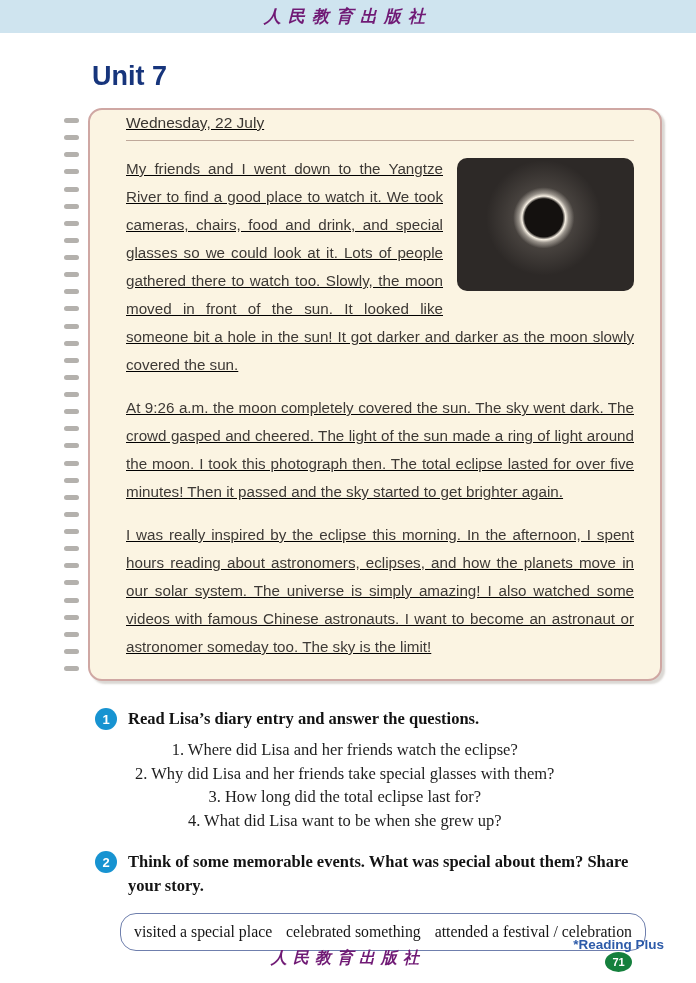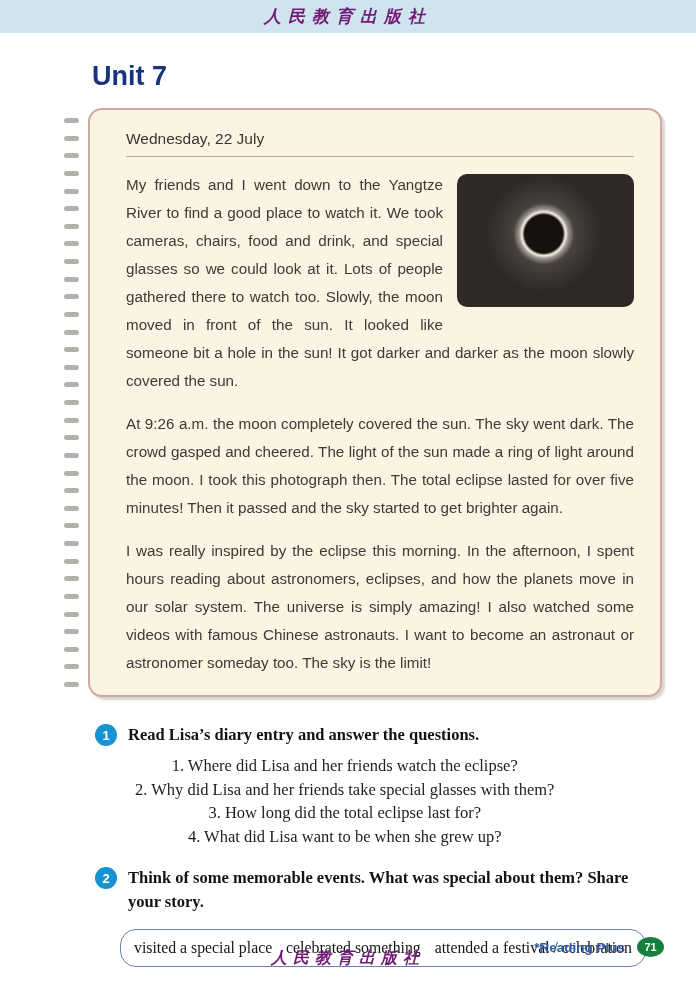--- a/index.html
+++ b/index.html
@@ -18,21 +18,22 @@
   
   .unit-title{
     margin:28px 0 0 92px;color:#17357c;font-size:27px;font-weight:bold;
     font-family:"Liberation Sans",sans-serif;
   }
   
   .diary-card{
     position:relative;margin:16px 34px 0 88px;background:#fbf4e2;
     border:2px solid #cfa7a3;border-radius:14px;
     box-shadow:3px 3px 2px rgba(150,140,130,0.35);
-    padding:20px 26px 16px 36px;
+    padding:4px 26px 16px 36px;
+    text-decoration:underline;
   }
   .spiral-binding{
     position:absolute;left:-26px;top:8px;bottom:8px;
     display:flex;flex-direction:column;justify-content:space-between;
   }
   .ring{width:15px;height:5px;border-radius:3px;background:#b4b1ad;}
   .diary-date{
     font-size:15.5px;color:#3a3631;padding-bottom:8px;
     border-bottom:1.5px solid #bfa89a;
   }
@@ -70,21 +71,21 @@
   .word-box{
     margin:15px 0 0 25px;border:1.6px solid #6f7fad;border-radius:16px;
     background:#ffffff;padding:7px 13px;font-family:"Liberation Serif",serif;
   }
   .word-box .row{
     display:flex;justify-content:space-between;font-size:15.8px;line-height:21.5px;color:#151515;
   }
   .word-box .row span{white-space:nowrap;}
   
   .reading-plus{
-    position:absolute;right:32px;top:937px;display:flex;align-items:center;gap:12px;
+    position:absolute;right:32px;top:937px;display:flex;align-items:center;gap:0;flex-direction:column;
   }
   .reading-plus-label{
     color:#2d5ba9;font-weight:bold;font-size:13.5px;font-family:"Liberation Sans",sans-serif;
   }
   .page-badge{
     width:27px;height:20px;border-radius:50%;background:#15803d;color:#fff;
     font-size:11px;font-weight:bold;display:flex;align-items:center;justify-content:center;
     font-family:"Liberation Sans",sans-serif;
   }
   .bottom-logo{

